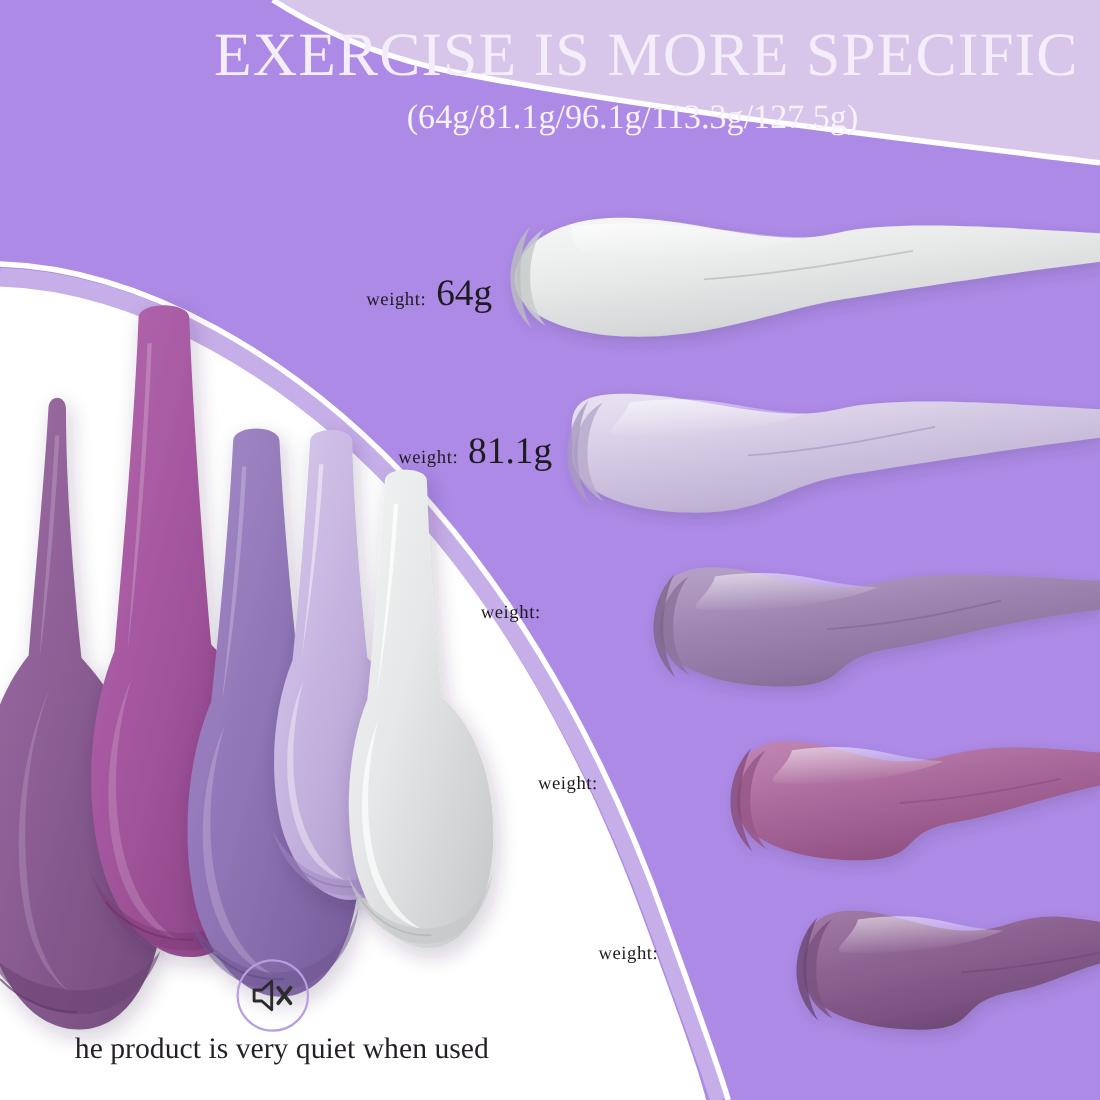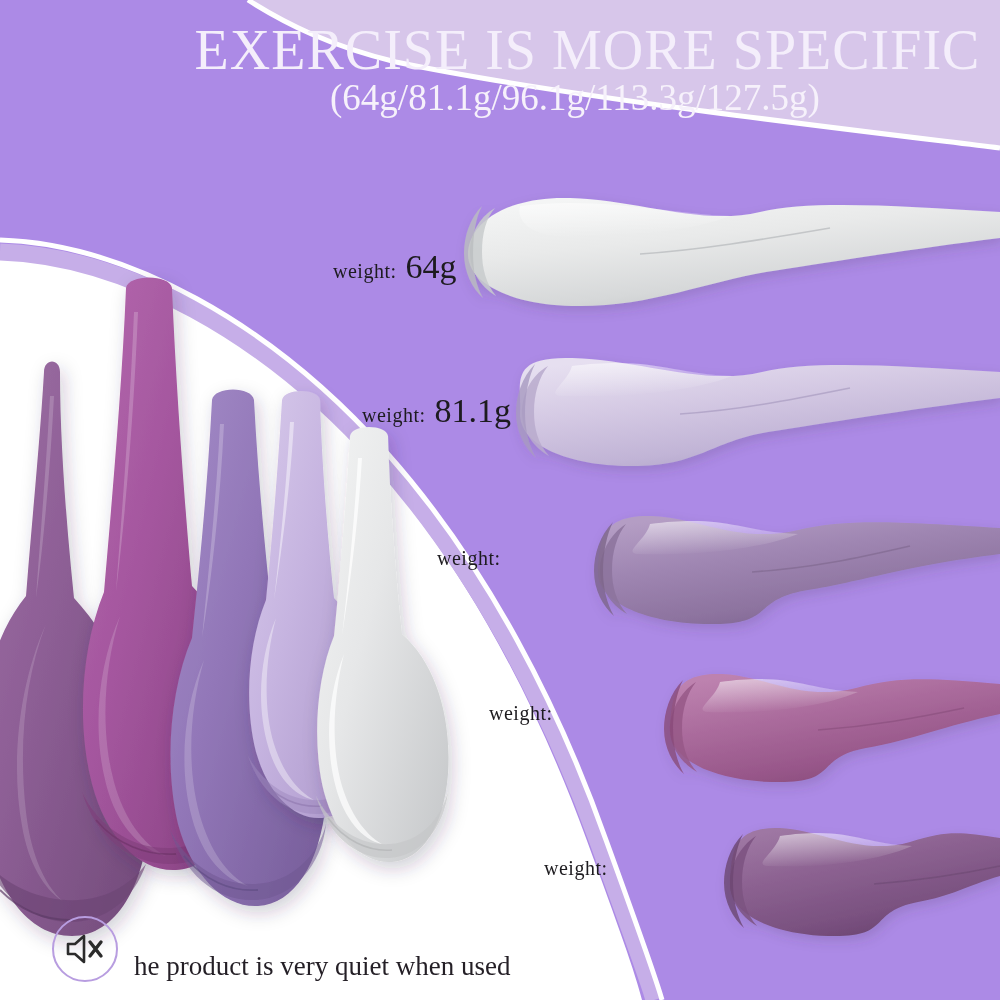--- a/index.html
+++ b/index.html
@@ -17,42 +17,42 @@
     position:absolute;left:0;top:18px;width:1000px;
     text-align:center;
     font-family:"Liberation Serif",serif;
     font-size:56px;letter-spacing:1px;
     color:#f4eefb;
     padding-left:175px;
     box-sizing:border-box;
     white-space:nowrap;
   }
   #subtitle{
-    position:absolute;left:0;top:76px;width:1000px;
+    position:absolute;left:0;top:88px;width:1000px;
     text-align:center;
     font-family:"Liberation Serif",serif;
-    font-size:37px;
+    font-size:31px;
     color:#f6f1fb;
     padding-left:150px;
     box-sizing:border-box;
     white-space:nowrap;
   }
 
   
   .wlabel{
     position:absolute;white-space:nowrap;
     display:flex;align-items:baseline;
     color:#1d1b1f;
     font-family:"Liberation Serif",serif;
   }
-  .wlabel .wtxt{font-size:20px;letter-spacing:.5px;}
+  .wlabel .wtxt{font-size:17px;letter-spacing:.5px;}
   .wlabel .wval{font-size:34px;margin-left:9px;letter-spacing:0px;}
 
   
-  #footer{position:absolute;left:52px;top:916px;display:flex;align-items:flex-end;}
+  #footer{position:absolute;left:52px;top:872px;display:flex;align-items:center;flex-direction:column;}
   #mute-ring{
     width:66px;height:66px;border-radius:50%;
     border:2.5px solid #b89de0;
     display:flex;align-items:center;justify-content:center;
     box-sizing:border-box;flex:0 0 auto;
   }
   #footer-text{
     margin-left:16px;font-size:27px;color:#241f26;
     font-family:"Liberation Serif",serif;white-space:nowrap;
   }

